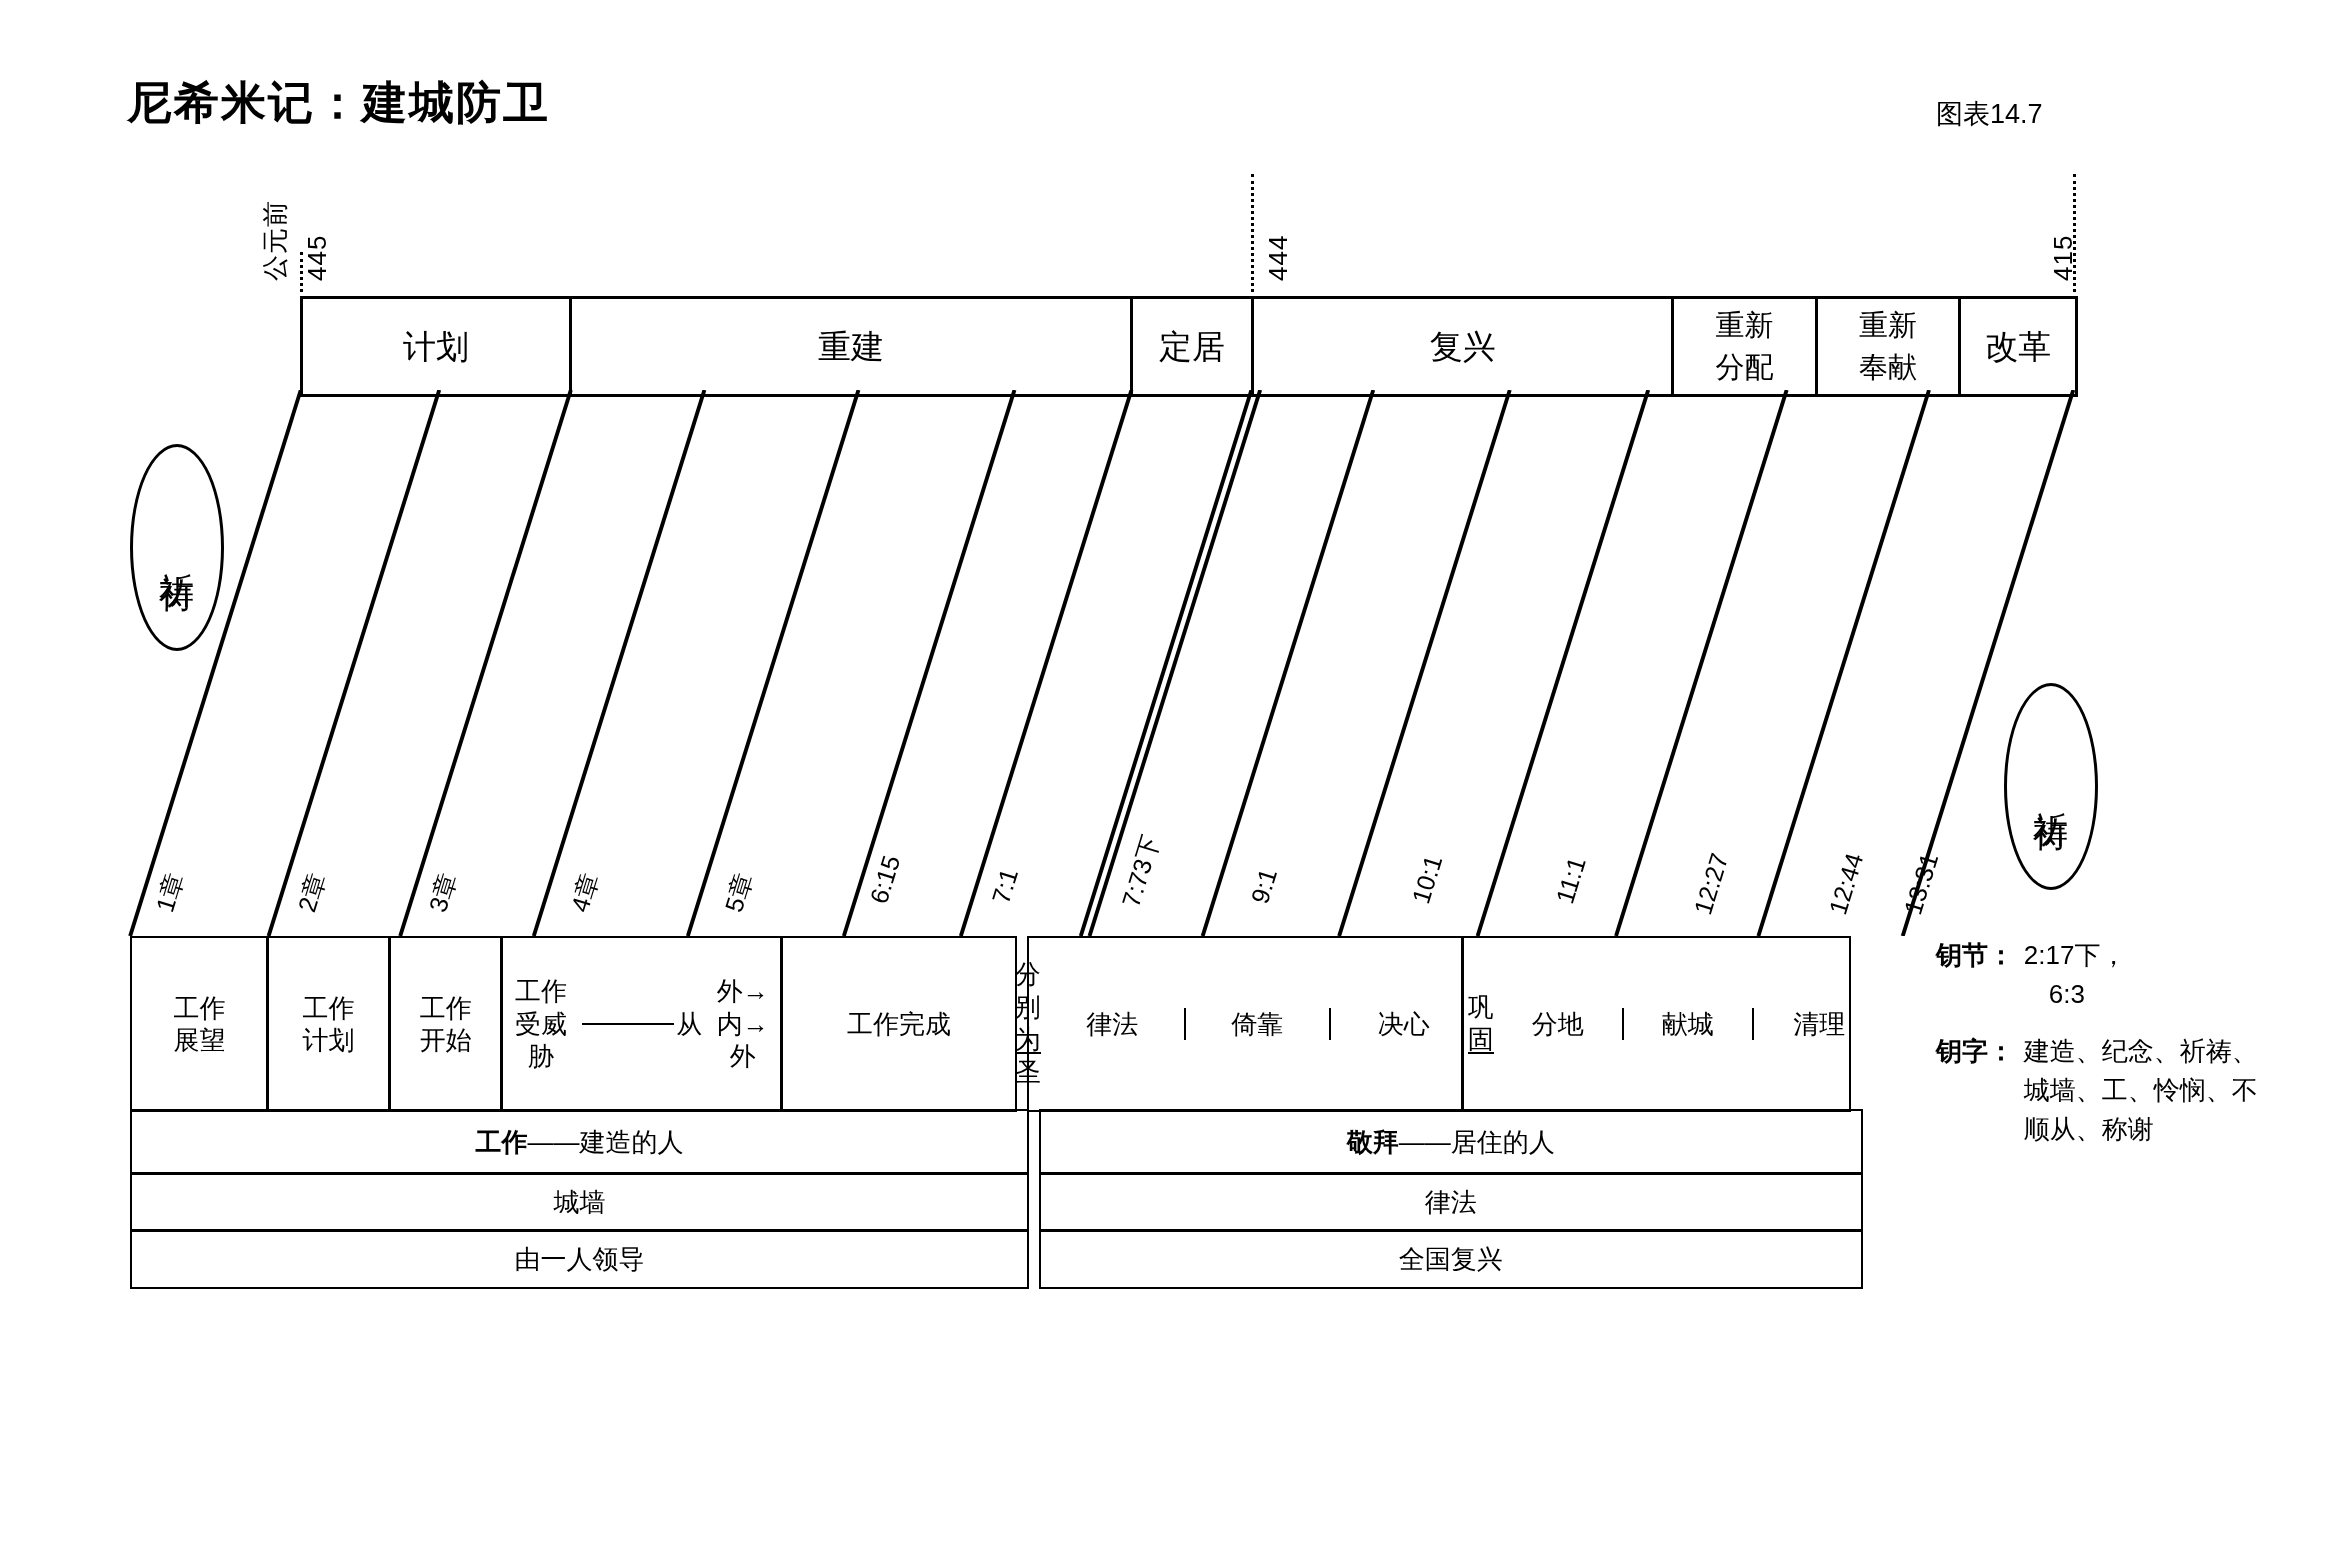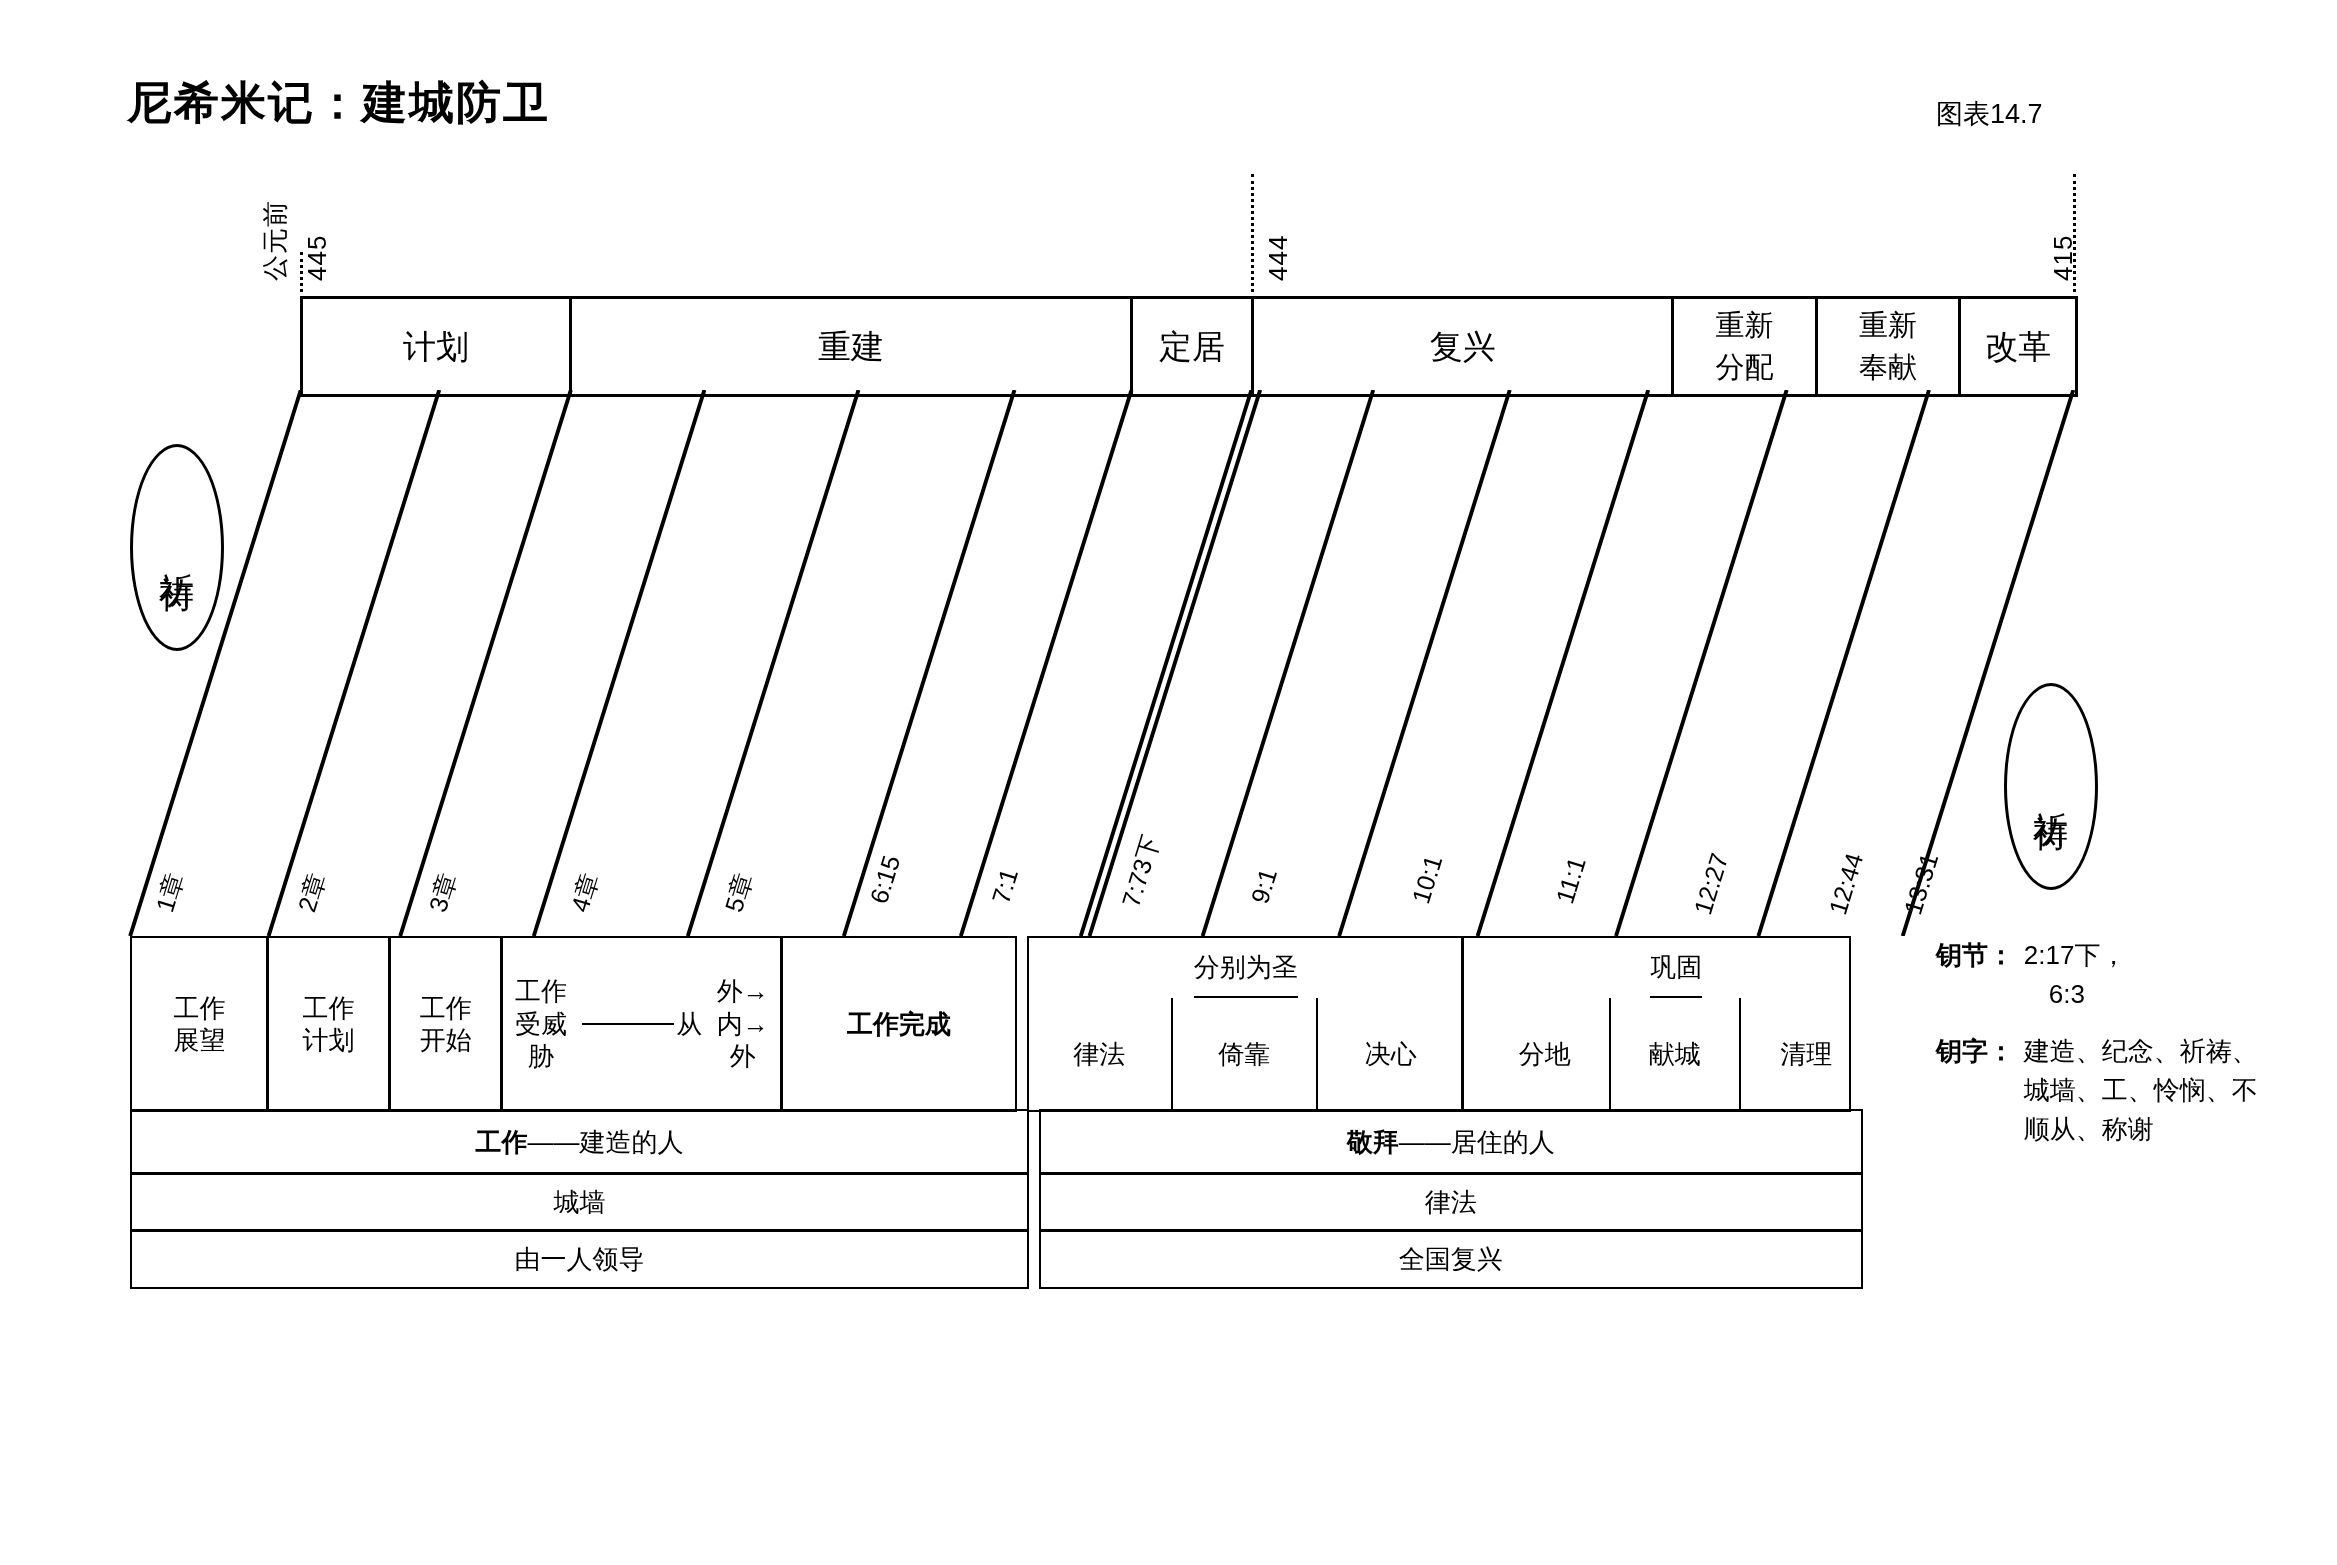--- a/index.html
+++ b/index.html
@@ -124,21 +124,21 @@
     font-size: 26px;
     line-height: 1.25;
   }
   .r1 { height: 176px; }
   .r2, .r3, .r4, .r5 { height: 60px; }
   .r3 { height: 66px; }
   .gapcol { width: 9.8px; }
 
   .sub-split {
     display: flex;
-    flex-direction: column;
+    flex-direction: row;
     box-sizing: border-box;
   }
   .sub-split > .top {
     border-bottom: 2.9px solid #000;
     display: flex;
     align-items: center;
     justify-content: center;
     font-size: 26px;
     height: 60px;
     box-sizing: border-box;
@@ -278,21 +278,21 @@
       <div class="bx" style="width:115px; flex-direction:column; margin-left:-2.9px;">
         <div>工作</div>
         <div>开始</div>
       </div>
       <div class="bx threat" style="width:283px; margin-left:-2.9px;">
         <div>工作受威胁</div>
         <div class="line"></div>
         <div>从</div>
         <div>外→内→外</div>
       </div>
-      <div class="bx" style="width:237px; margin-left:-2.9px;font-weight:bold;">工作完成</div>
+      <div class="bx" style="width:237px; margin-left:-2.9px;">工作完成</div>
       <div class="gapcol"></div>
       <div class="bx sub-split" style="width:437px;">
         <div class="top">分别为圣</div>
         <div class="bottom">
           <div style="width:145px;">律法</div>
           <div style="width:145px;">倚靠</div>
           <div style="width:146px;">决心</div>
         </div>
       </div>
       <div class="bx sub-split" style="width:390px; margin-left:-2.9px;padding-left:40px;">

